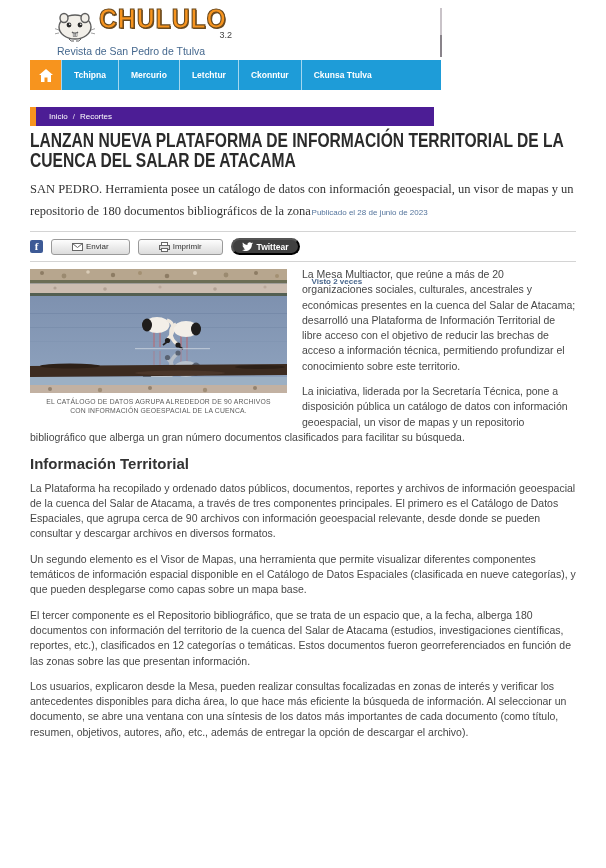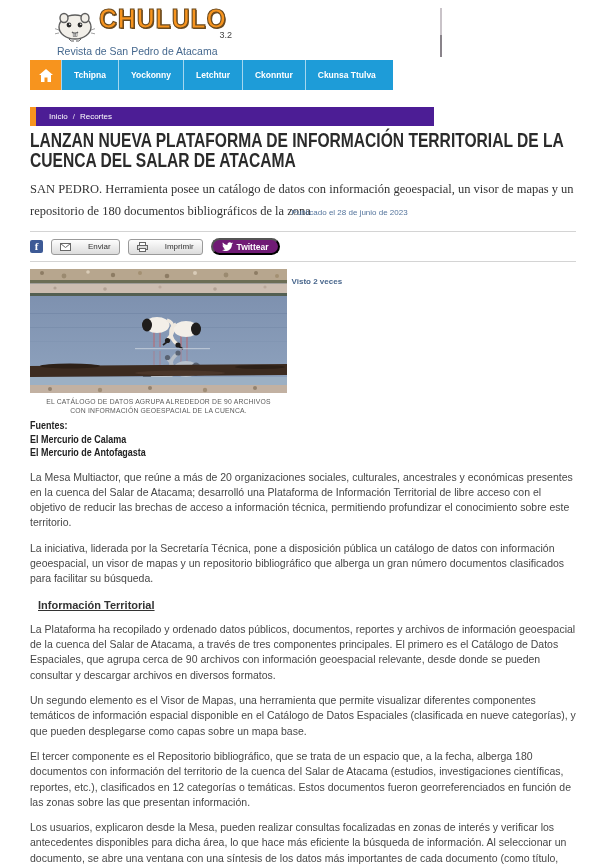--- a/index.html
+++ b/index.html
@@ -15,21 +15,21 @@
                -webkit-text-stroke:1.2px #6b4a1f; text-stroke:1.2px #6b4a1f;
                transform:scaleX(.92); transform-origin:0 0; line-height:30px; margin-left:4px;
                text-shadow:1px 1px 0 #6b4a1f; }
   .logo-version { font-size:9px; color:#444; text-align:right; margin-top:-4px; padding-right:6px; }
   .logo-tagline { font-size:10.5px; color:#45688e; margin-top:1px; margin-left:2px; }
 
   .scroll-fragment { position:absolute; left:440px; top:8px; width:2px; height:49px;
                      background:linear-gradient(#c9c3c8 0 55%, #89838a 55% 100%); }
 
   
-  .nav-bar { position:absolute; left:30px; top:60px; width:363px; height:30px;
+  .nav-bar { position:absolute; left:30px; top:60px; width:411px; height:30px;
              background:#1e9cd8; display:flex; align-items:stretch; }
   .nav-home { width:31px; background:#f7941e; display:flex; align-items:center; justify-content:center; cursor:pointer; }
   .nav-item { padding:0 12px; display:flex; align-items:center; color:#fff; font-size:8.5px;
               font-weight:bold; border-left:1px solid rgba(255,255,255,.6); cursor:pointer; white-space:nowrap; }
 
   
   .crumb-bar { position:absolute; left:30px; top:107px; width:404px; height:19px; display:flex; }
   .crumb-accent { width:6px; background:#f7941e; }
   .crumb-body { flex:1; background:#4c1d95; display:flex; align-items:center; padding-left:13px;
                 color:#fff; font-size:8px; gap:5px; }
@@ -45,40 +45,40 @@
 
   .rule { border:none; border-top:1px solid #d4d4d4; width:546px; }
   .rule.r1 { margin-top:9px; }
   .rule.r2 { margin-top:0; }
 
   
   .social-row { display:flex; align-items:center; height:29px; gap:8px; }
   .fb-icon { width:13px; height:13px; background:#3d5a96; border-radius:2px; color:#fff;
              font-family:"Liberation Serif", serif; font-weight:bold; font-size:11px;
              display:flex; align-items:flex-end; justify-content:center; line-height:13px; cursor:pointer; }
-  .mini-btn { display:inline-flex; align-items:center; gap:17px; height:16px; padding:0 8px;
+  .mini-btn { display:inline-flex; align-items:center; gap:3px; height:16px; padding:0 20px;
               border:1px solid #9a9a9a; border-radius:3px; background:linear-gradient(#fdfdfd,#dcdcdc);
               font-size:8px; color:#333; cursor:pointer; }
   .tw-btn { display:inline-flex; align-items:center; gap:4px; height:17px; padding:0 9px;
-            border-radius:9px; background:#701a75; color:#fff; font-size:8.5px; font-weight:bold; cursor:pointer; }
+            border-radius:9px; background:#404040; color:#fff; font-size:8.5px; font-weight:bold; cursor:pointer; }
   .pub-meta { font-size:8px; color:#54749c; margin-left:4px; display:flex; gap:24px;flex-direction:column; }
   .pub-meta .views { font-weight:bold; color:#48668c;margin-top:36px; }
 
   
   .article-content { margin-top:5px; width:546px; font-size:10.5px; color:#474747; line-height:15.3px; }
   figure.photo-fig { float:left; width:257px; margin:2px 15px 4px 0; }
   .photo-svg { display:block; width:257px; height:124px; }
   figcaption { margin-top:4px; font-size:6.8px; line-height:9px; color:#5a5a5a; text-align:center;
                text-transform:uppercase; letter-spacing:.2px; padding:0 10px; }
 
   .sources { margin-bottom:10px; }
   .sources .src-label, .sources .src-line {
       font-weight:bold; color:#222; font-size:11.5px; line-height:13.5px; width:280px; }
   .body-para { margin:0 0 10px 0; }
-  .body-heading { font-size:11px; font-weight:bold; color:#333; margin:11px 0 9px 8px;text-decoration:underline; }
+  .body-heading { font-size:15px; font-weight:bold; color:#333; margin:11px 0 9px 0; }
 </style>
 </head>
 <body>
 
 <div class="page">
 
   <div class="logo-block">
     <div class="logo-row">
       <svg class="logo-animal" viewBox="0 0 40 34">
         <ellipse cx="20" cy="17" rx="16" ry="12" fill="#f2efe9" stroke="#5d5d5d" stroke-width="1.4"></ellipse>
@@ -92,34 +92,34 @@
         <rect x="18.2" y="23" width="1.6" height="3.4" fill="#fff" stroke="#5d5d5d" stroke-width=".6"></rect>
         <rect x="20.4" y="23" width="1.6" height="3.4" fill="#fff" stroke="#5d5d5d" stroke-width=".6"></rect>
         <path d="M4 20 L-2 18 M4 23 L-1 24 M36 20 L42 18 M36 23 L41 24" stroke="#8a8a8a" stroke-width=".8"></path>
         <path d="M14 29 q2 3 5 2 M26 29 q-2 3 -5 2" fill="none" stroke="#5d5d5d" stroke-width="1"></path>
       </svg>
       <div>
         <div class="logo-word">CHULULO</div>
         <div class="logo-version">3.2</div>
       </div>
     </div>
-    <div class="logo-tagline">Revista de San Pedro de Atacama</div>
+    <div class="logo-tagline">Revista de San Pedro de Ttulva</div>
   </div>
 
   <div class="scroll-fragment"></div>
 
   <div class="nav-bar">
     <div class="nav-home">
       <svg width="14" height="13" viewBox="0 0 14 13">
         <path d="M7 0 L14 6 H12 V13 H8.5 V8.5 H5.5 V13 H2 V6 H0 Z" fill="#fff"></path>
       </svg>
     </div>
     <div style="display:flex;">
         <div class="nav-item">Tchipna</div>
-        <div class="nav-item">Yockonny</div>
+        <div class="nav-item">Mercurio</div>
         <div class="nav-item">Letchtur</div>
         <div class="nav-item">Ckonntur</div>
         <div class="nav-item">Ckunsa Ttulva</div>
       </div>
   </div>
 
   <div class="crumb-bar">
     <div class="crumb-accent"></div>
     <div class="crumb-body">
       <span>Inicio</span>
@@ -245,25 +245,20 @@
           <rect x="0" y="116" width="257" height="8" fill="#c2b1a2"></rect>
           <circle cx="20" cy="120" r="2" fill="#93826f"></circle>
             <circle cx="70" cy="121" r="2.2" fill="#a08e77"></circle>
           <circle cx="120" cy="119" r="2" fill="#93826f"></circle>
             <circle cx="175" cy="121" r="2.2" fill="#a08e77"></circle>
           <circle cx="225" cy="119" r="2" fill="#93826f"></circle>
         </svg>
         <figcaption>EL CATÁLOGO DE DATOS AGRUPA ALREDEDOR DE 90 ARCHIVOS CON INFORMACIÓN GEOESPACIAL DE LA CUENCA.</figcaption>
       </figure>
 
-      <div class="sources">
-        <div class="src-label cond">Fuentes:</div>
-        <div class="src-line cond">El Mercurio de Calama</div>
-        <div class="src-line cond">El Mercurio de Antofagasta</div>
-      </div>
 
       <div>
           <p class="body-para">La Mesa Multiactor, que reúne a más de 20 organizaciones sociales, culturales, ancestrales y económicas presentes en la cuenca del Salar de Atacama; desarrolló una Plataforma de Información Territorial de libre acceso con el objetivo de reducir las brechas de acceso a información técnica, permitiendo profundizar el conocimiento sobre este territorio.</p>
           <p class="body-para">La iniciativa, liderada por la Secretaría Técnica, pone a disposición pública un catálogo de datos con información geoespacial, un visor de mapas y un repositorio bibliográfico que alberga un gran número documentos clasificados para facilitar su búsqueda.</p>
           <h3 class="body-heading">Información Territorial</h3>
           <p class="body-para">La Plataforma ha recopilado y ordenado datos públicos, documentos, reportes y archivos de información geoespacial de la cuenca del Salar de Atacama, a través de tres componentes principales. El primero es el Catálogo de Datos Espaciales, que agrupa cerca de 90 archivos con información geoespacial relevante, desde donde se pueden consultar y descargar archivos en diversos formatos.</p>
           <p class="body-para">Un segundo elemento es el Visor de Mapas, una herramienta que permite visualizar diferentes componentes temáticos de información espacial disponible en el Catálogo de Datos Espaciales (clasificada en nueve categorías), y que pueden desplegarse como capas sobre un mapa base.</p>
           <p class="body-para">El tercer componente es el Repositorio bibliográfico, que se trata de un espacio que, a la fecha, alberga 180 documentos con información del territorio de la cuenca del Salar de Atacama (estudios, investigaciones científicas, reportes, etc.), clasificados en 12 categorías o temáticas. Estos documentos fueron georreferenciados en función de las zonas sobre las que presentan información.</p>
           <p class="body-para">Los usuarios, explicaron desde la Mesa, pueden realizar consultas focalizadas en zonas de interés y verificar los antecedentes disponibles para dicha área, lo que hace más eficiente la búsqueda de información. Al seleccionar un documento, se abre una ventana con una síntesis de los datos más importantes de cada documento (como título, resumen, objetivos, autores, año, etc., además de entregar la opción de descargar el archivo).</p>
         </div>

